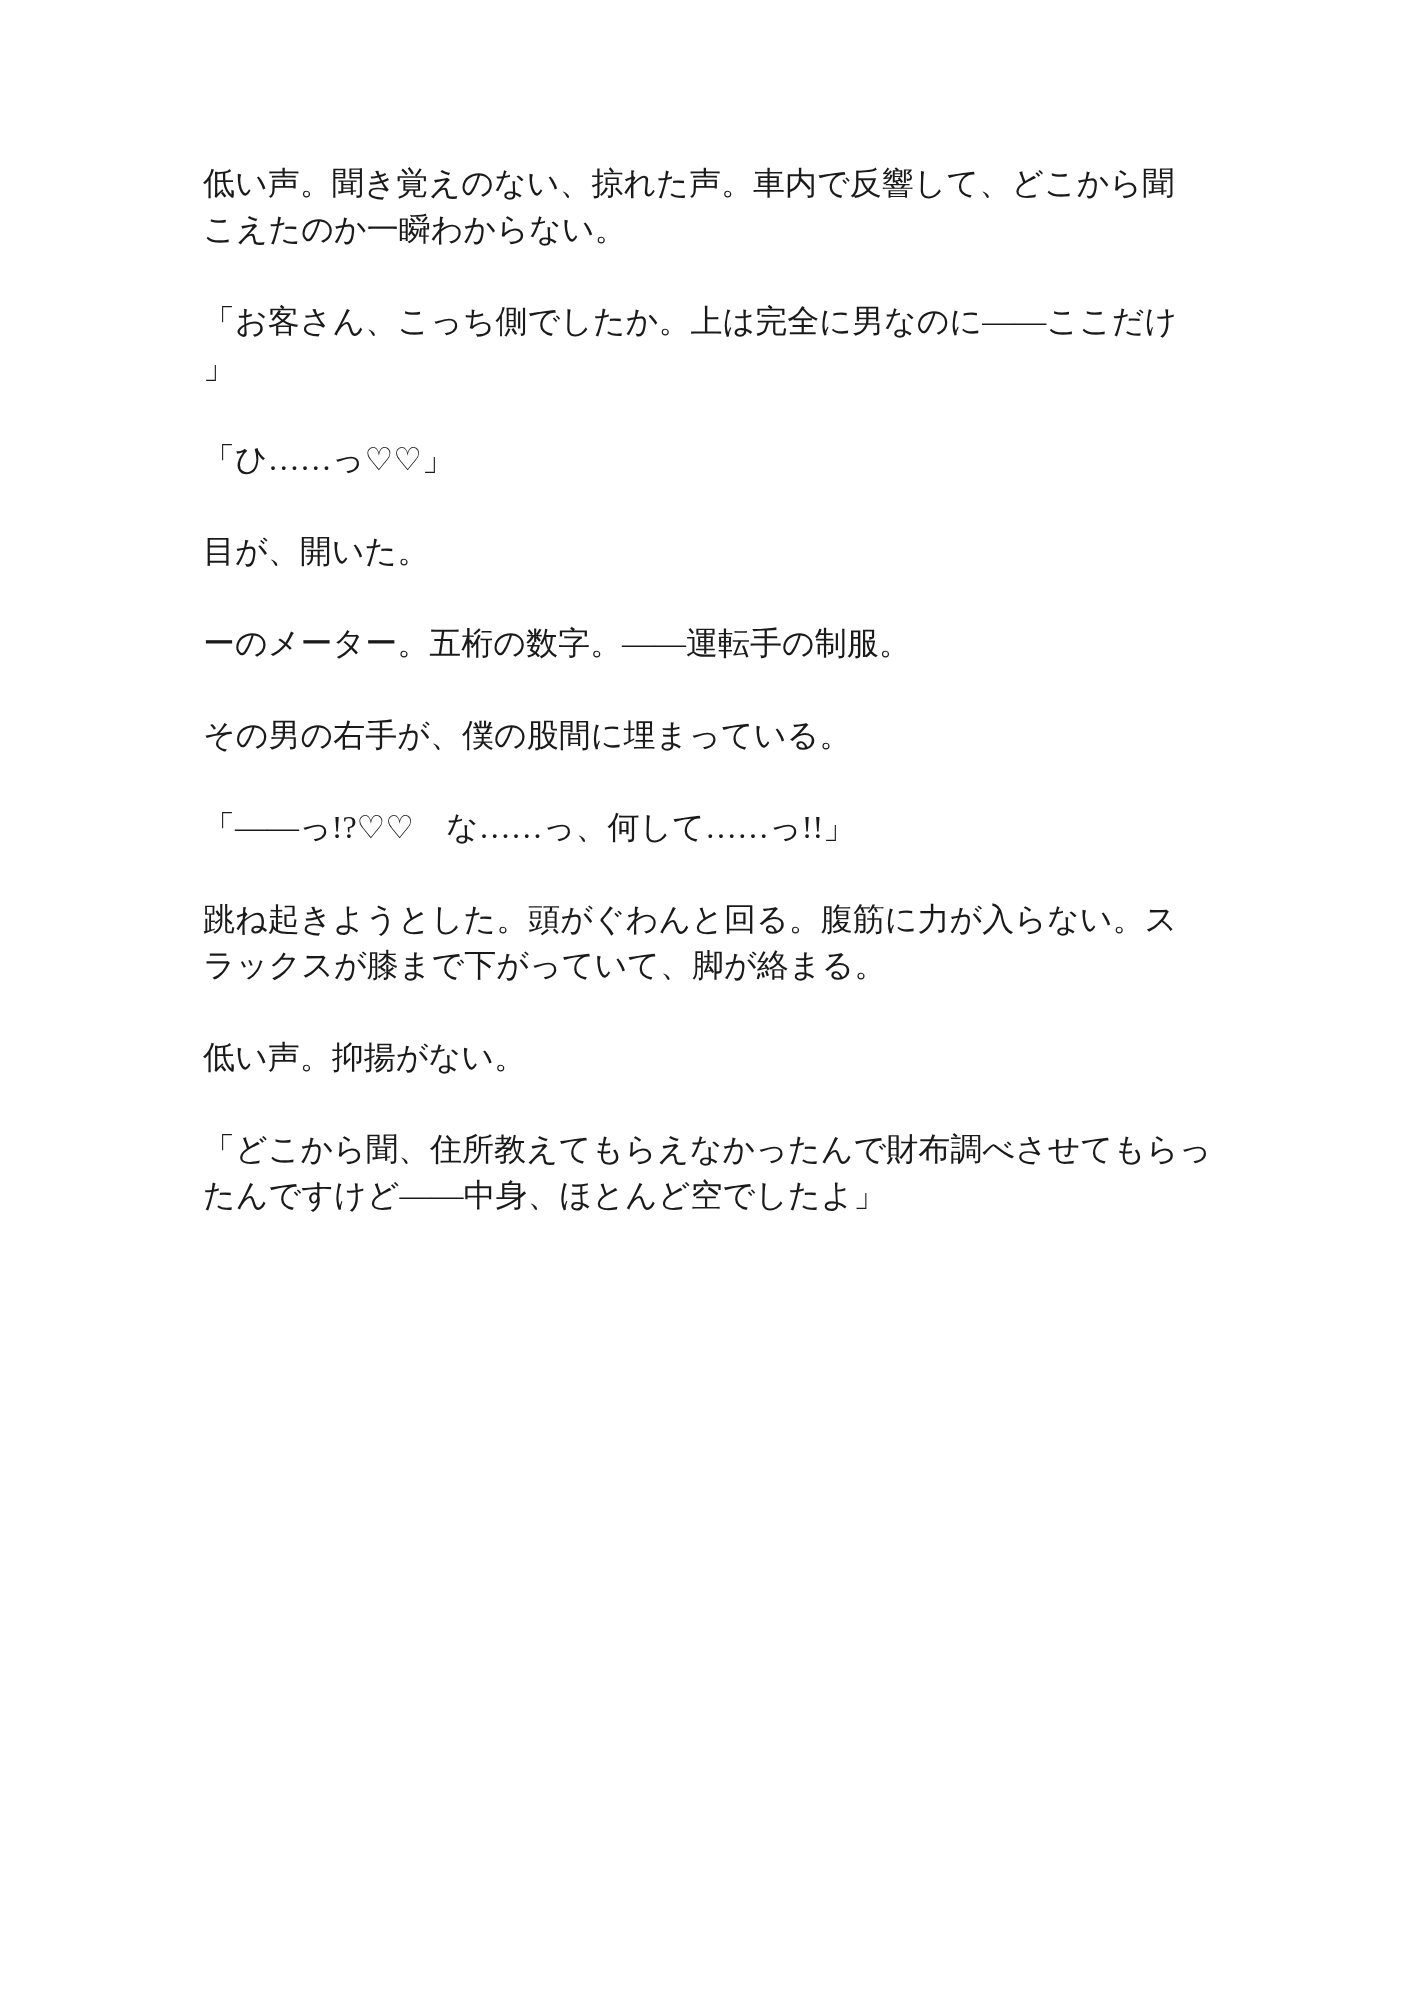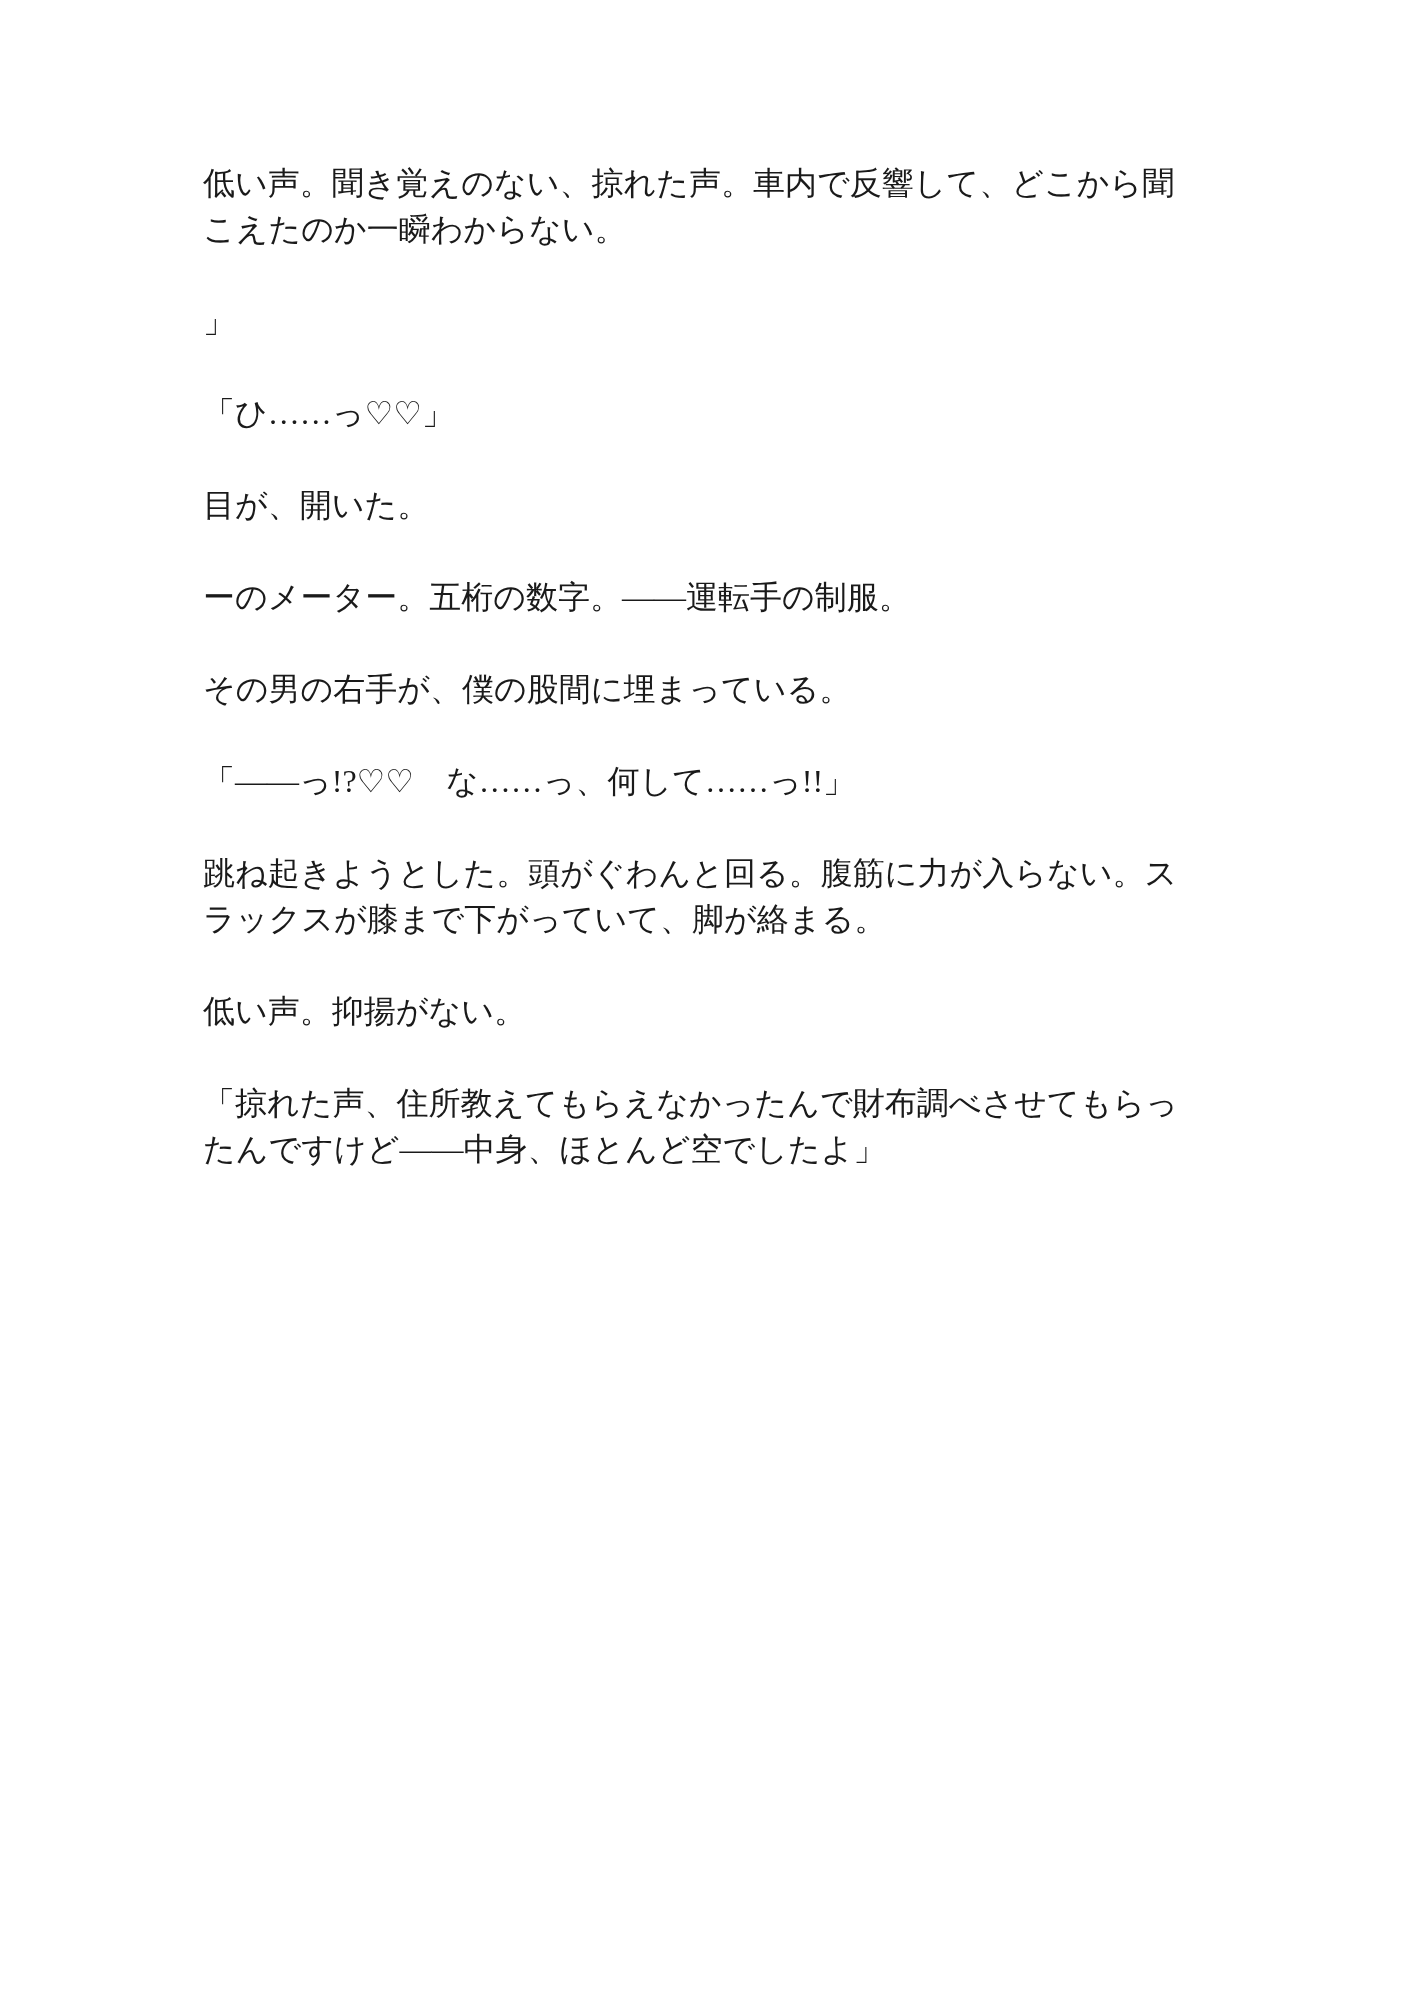--- a/index.html
+++ b/index.html
@@ -38,20 +38,21 @@
 </head>
 <body>
 
 <div class="page">
   <div class="text-body" id="paragraphs" style="color: rgb(26, 26, 26);">
       <p class="para">
         <span class="line">低い声。聞き覚えのない、掠れた声。車内で反響して、どこから聞</span>
         <span class="line">こえたのか一瞬わからない。</span>
       </p>
       <p class="para">
+        <span class="line">「お客さん、こっち側でしたか。上は完全に男なのに――ここだけ</span>
         <span class="line">」</span>
       </p>
       <p class="para">
         <span class="line">「ひ……っ♡♡」</span>
       </p>
       <p class="para">
         <span class="line">目が、開いた。</span>
       </p>
       <p class="para">
         <span class="line">ーのメーター。五桁の数字。――運転手の制服。</span>
@@ -63,17 +64,17 @@
         <span class="line">「――っ!?♡♡　な……っ、何して……っ!!」</span>
       </p>
       <p class="para">
         <span class="line">跳ね起きようとした。頭がぐわんと回る。腹筋に力が入らない。ス</span>
         <span class="line">ラックスが膝まで下がっていて、脚が絡まる。</span>
       </p>
       <p class="para">
         <span class="line">低い声。抑揚がない。</span>
       </p>
       <p class="para">
-        <span class="line">「掠れた声、住所教えてもらえなかったんで財布調べさせてもらっ</span>
+        <span class="line">「どこから聞、住所教えてもらえなかったんで財布調べさせてもらっ</span>
         <span class="line">たんですけど――中身、ほとんど空でしたよ」</span>
       </p>
     </div>
 </div>
 
 </body></html>

